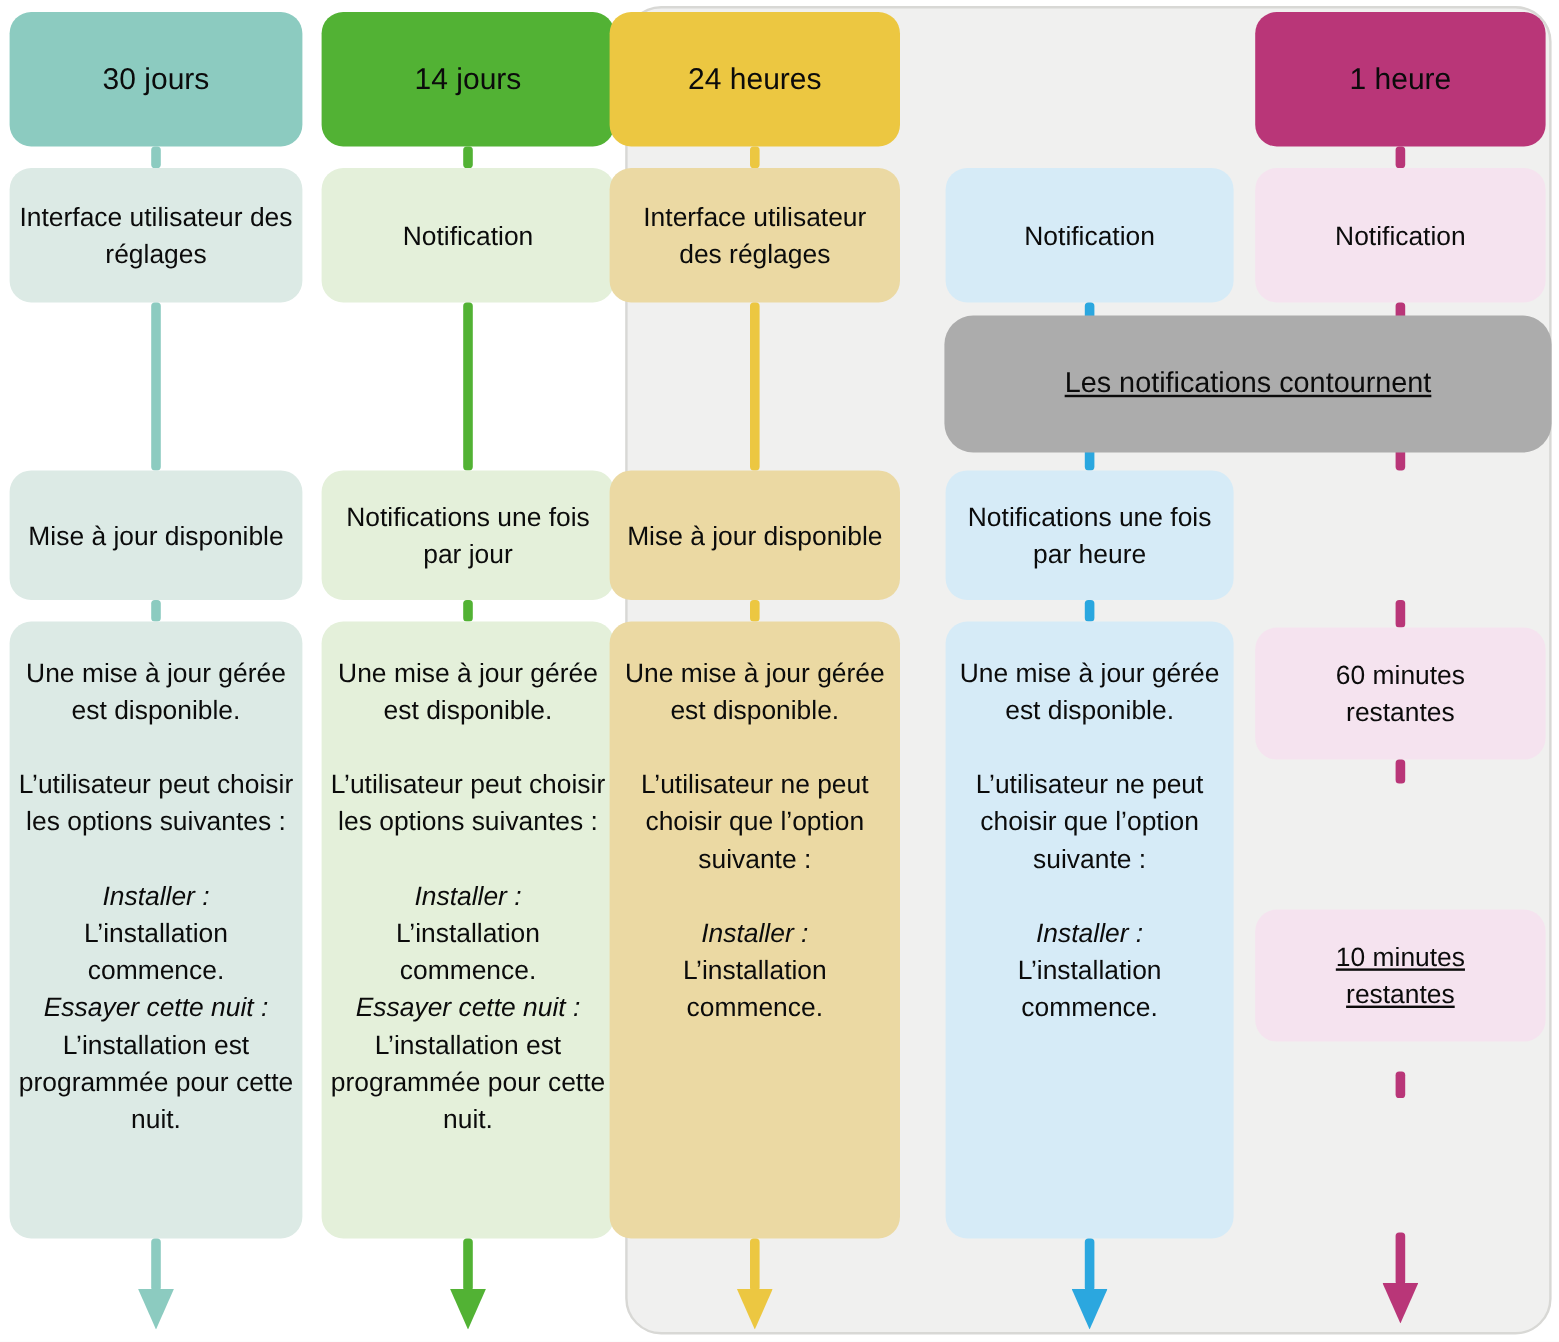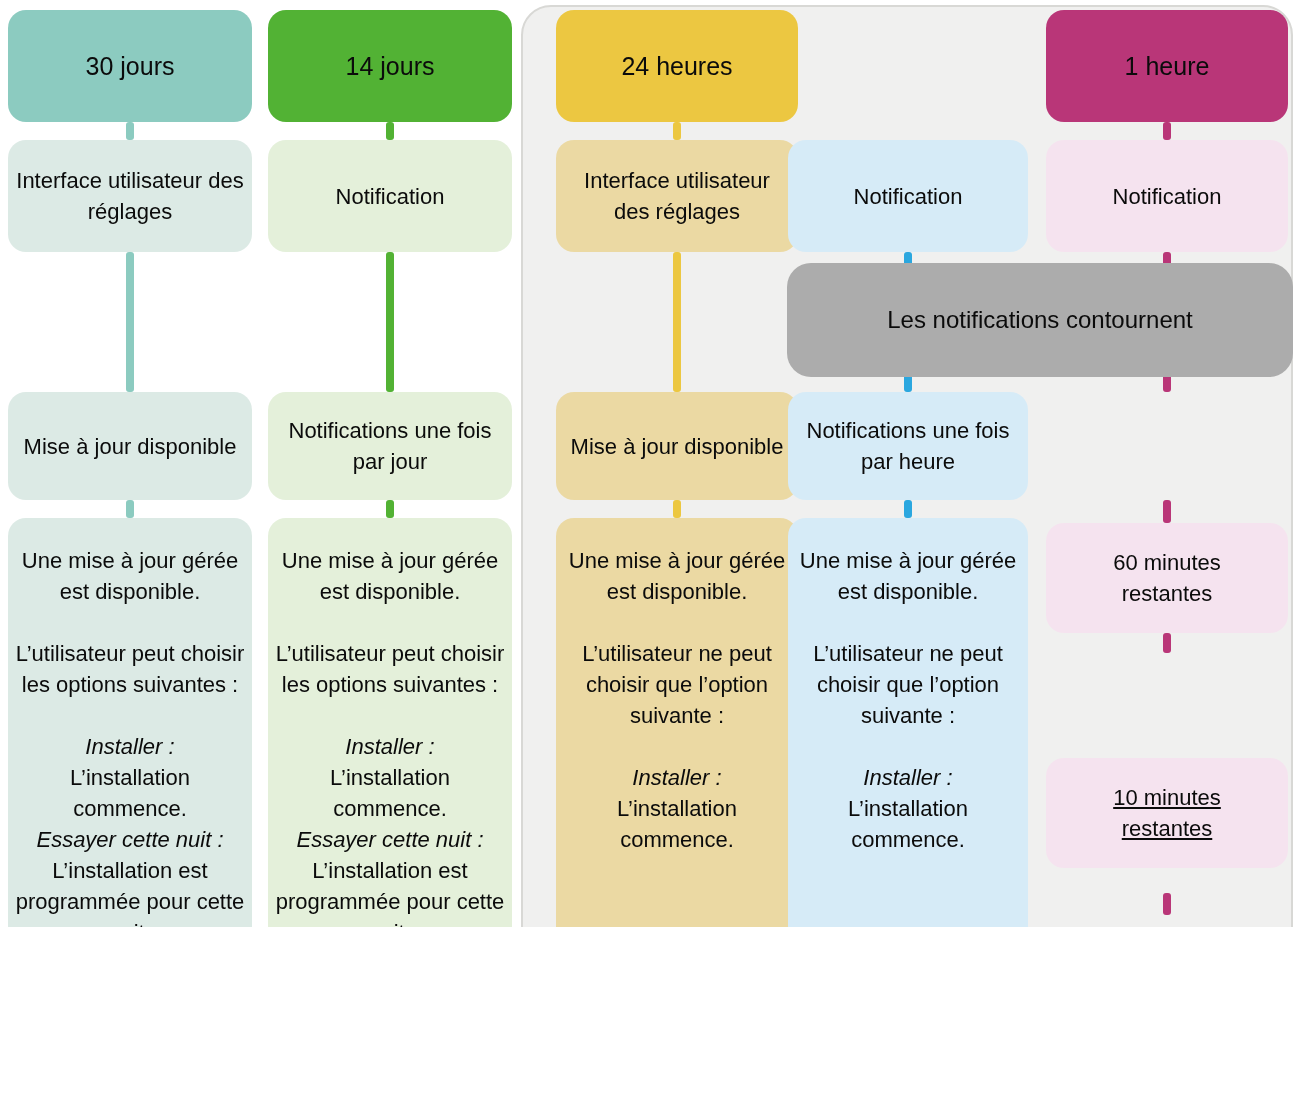--- a/index.html
+++ b/index.html
@@ -1,28 +1,28 @@
 <!DOCTYPE html>
 <html><head>
 <meta charset="utf-8">
 <style>
   html,body{margin:0;padding:0;background:#ffffff;}
   .canvas{
-    position:relative;width:1299px;height:927px;overflow:hidden;
+    position:relative;width:1299px;height:1118px;overflow:hidden;
     font-family:"Liberation Sans",sans-serif;color:#0b0b0b;background:#ffffff;
   }
   .panel{
     position:absolute;left:521px;top:5px;width:772px;height:1107px;
     background:#f0f0ef;border:2px solid #d8d8d5;border-radius:30px;
     box-sizing:border-box;z-index:1;
   }
   .col{position:absolute;top:0;height:100%;z-index:2;}
   .c0{left:8px;width:244px;}
   .c1{left:268px;width:244px;}
-  .c2{left:556px;width:242px;}
+  .c2{left:508px;width:242px;}
   .c3{left:788px;width:240px;}
   .c4{left:1046px;width:242px;}
 
   .box{
     position:absolute;left:0;right:0;border-radius:18px;background:var(--fill);
     display:flex;align-items:center;justify-content:center;text-align:center;
     font-size:22px;line-height:31px;padding:0 8px;box-sizing:border-box;
   }
   .header{background:var(--accent);font-size:25px;}
   .pos-header{top:10px;height:112px;}
@@ -51,21 +51,21 @@
     position:absolute;left:calc(50% - 15px);top:1074px;width:30px;height:34px;
     background:var(--accent);clip-path:polygon(50% 100%,0 0,100% 0);
   }
   .arrow-shaft.hi{top:1027px;}
   .arrow-head.hi{top:1069px;}
 
   .note{
     position:absolute;left:787px;top:263px;width:506px;height:114px;
     background:#acacac;border-radius:24px;z-index:3;
     display:flex;flex-direction:column;align-items:center;justify-content:center;
-    font-size:24px;line-height:34px;text-align:center;
+    font-size:24px;line-height:34px;text-align:center;text-decoration:underline;
   }
   .dp{margin:0;}
   .dp.gap{margin-top:31px;}
   .it{font-style:italic;}
 </style>
 </head>
 <body>
 
 <div class="canvas">
 

